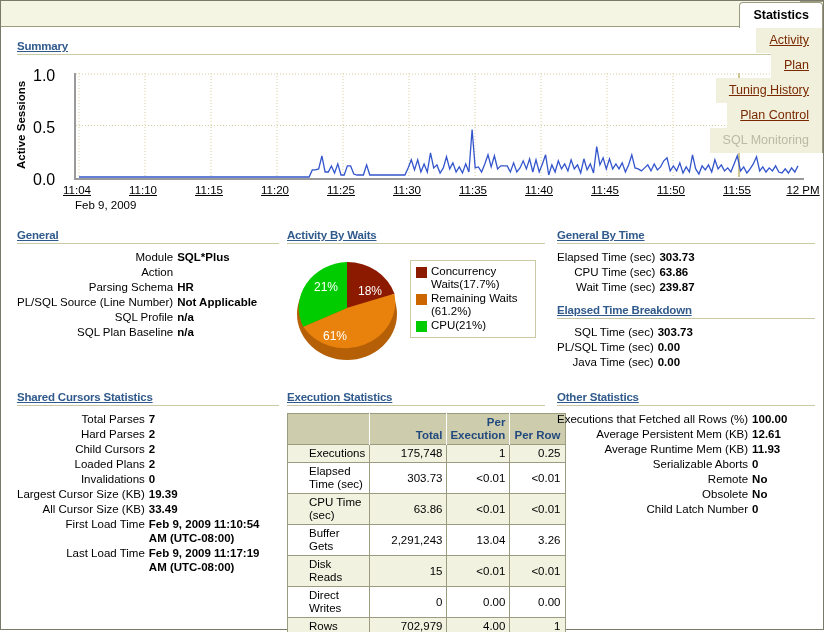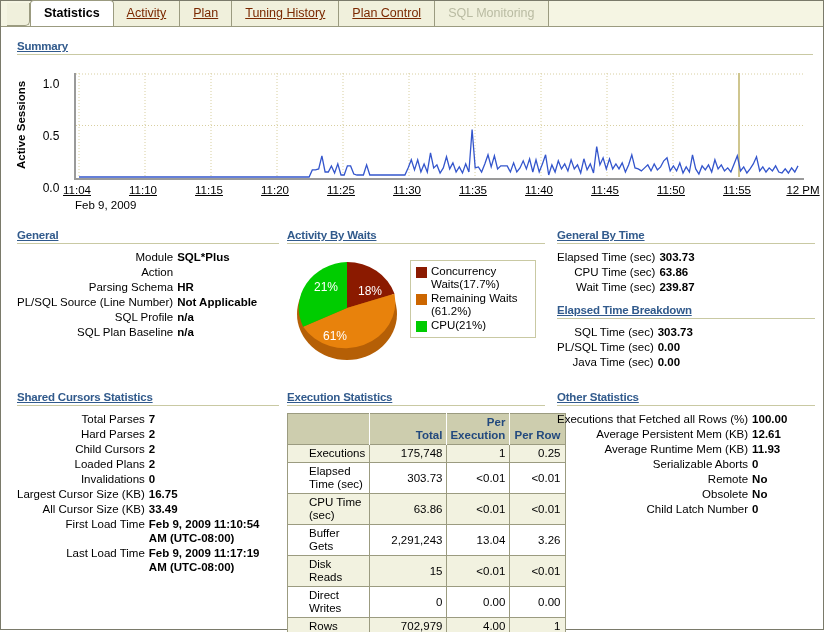--- a/index.html
+++ b/index.html
@@ -27,20 +27,21 @@
   
   .tabbar {
     position: relative;
     height: 26px;
     background: #ffffff;
     border-bottom: 1px solid #9b9b80;
     display: flex;
     align-items: flex-end;
     padding-left: 6px;
     box-sizing: border-box;
+    flex-direction: column;
   }
   .tabbar::before {
     content: "";
     position: absolute;
     left: 0; right: 0; top: 0;
     height: 25px;
     background: #f5f5e3;
     border-bottom: 1px solid #9b9b80;
   }
   .tab-stub {
@@ -121,23 +122,22 @@
     font-weight: bold;
     writing-mode: vertical-rl;
     transform: rotate(180deg);
     text-align: center;
     letter-spacing: 0px;
   }
   .ytick {
     position: absolute;
     left: 16px;
     width: 36px;
-    text-align: center;
-    font-size: 12px;
-    margin-top: 10px;
+    text-align: left;
+    font-size: 16px;
   }
   .plot {
     position: absolute;
     left: 57px;
     top: 10px;
     width: 730px;
     height: 107px;
     border-left: 2px solid #9a9a9a;
     border-bottom: 2px solid #9a9a9a;
     box-sizing: border-box;
@@ -450,21 +450,21 @@
       <tr>
         <td class="lbl">Loaded Plans</td>
         <td class="val">2</td>
       </tr>
       <tr>
         <td class="lbl">Invalidations</td>
         <td class="val">0</td>
       </tr>
       <tr>
         <td class="lbl">Largest Cursor Size (KB)</td>
-        <td class="val">16.75</td>
+        <td class="val">19.39</td>
       </tr>
       <tr>
         <td class="lbl">All Cursor Size (KB)</td>
         <td class="val">33.49</td>
       </tr>
       <tr>
         <td class="lbl">First Load Time</td>
         <td class="val">Feb 9, 2009 11:10:54 AM (UTC-08:00)</td>
       </tr>
       <tr>

